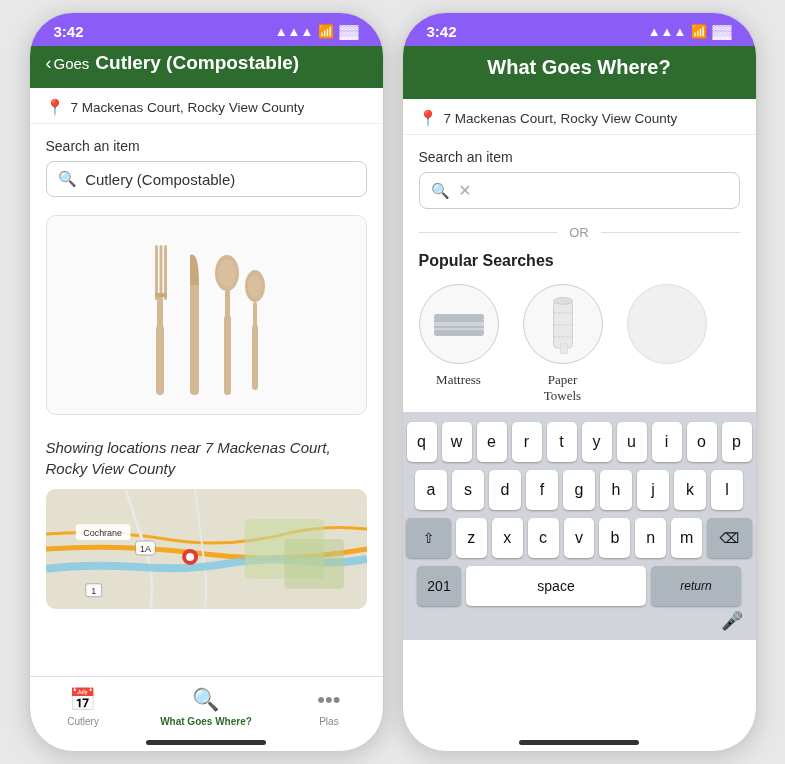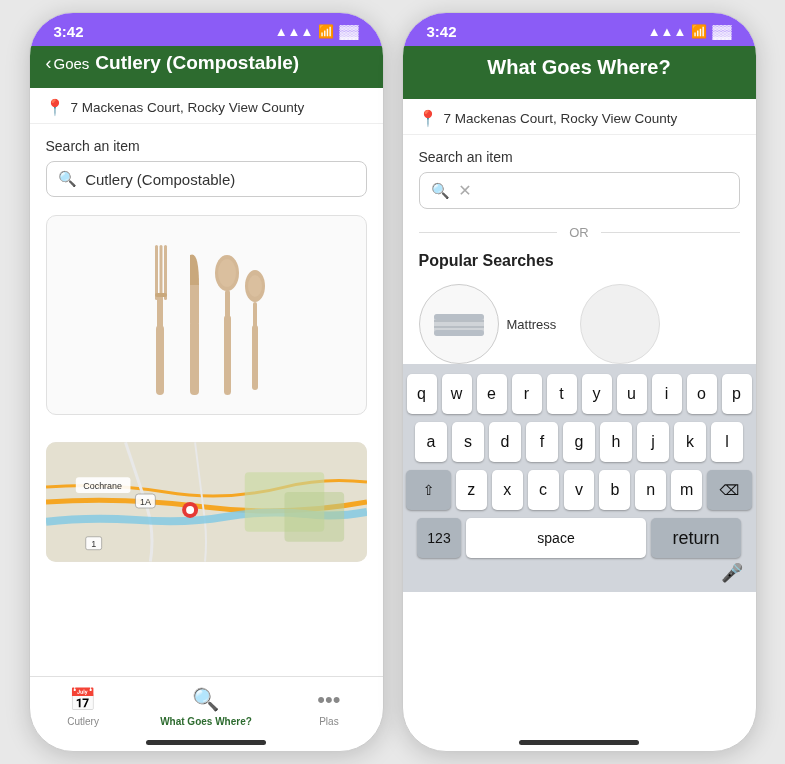--- a/index.html
+++ b/index.html
@@ -148,21 +148,21 @@
     }
     .location-text {
       font-size: 15px;
       font-style: italic;
       color: #333;
       line-height: 1.4;
     }
 
     
     .map-area {
-      margin: 17px 16px;
+      margin: 4px 16px;
       border-radius: 10px;
       overflow: hidden;
       height: 120px;
       flex-shrink: 0;
       background: #e4e0d8;
       position: relative;
     }
     .map-svg { width: 100%; height: 100%; }
 
     
@@ -206,38 +206,40 @@
       align-items: center;
       padding: 8px 16px;
       flex-shrink: 0;
       text-align: center;
     }
     .or-line { flex: 1; height: 1px; background: #ddd; }
     .or-text { margin: 0 12px; color: #999; font-size: 13px; }
 
     
     .popular-section {
-      padding: 4px 16px 0;
+      padding: 4px 16px 8px;
       flex-shrink: 0;
     }
     .popular-title {
       font-size: 16px;
       font-weight: 600;
       color: #222;
       margin-bottom: 14px;
     }
     .popular-items {
       display: flex;
       gap: 24px;
     }
     .popular-item {
       display: flex;
+      flex-direction: column;
       align-items: center;
       gap: 8px;
       cursor: pointer;
+      font-family: Liberation Serif, serif;
     }
     .popular-circle {
       width: 80px;
       height: 80px;
       border-radius: 50%;
       border: 1.5px solid #ccc;
       background: #f8f8f8;
       display: flex;
       align-items: center;
       justify-content: center;
@@ -275,21 +277,21 @@
       cursor: pointer;
       font-weight: 400;
     }
     .kb-key.special {
       background: #adb5bd;
       color: #111;
       font-size: 14px;
     }
     .kb-key.wide { width: 46px; }
     .kb-key.space { width: 180px; font-size: 14px; }
-    .kb-key.return-key { width: 90px; font-size: 18px; }
+    .kb-key.return-key { width: 90px; font-size: 12px; font-style: italic; }
     .kb-key.num-key { width: 44px; }
     .kb-bottom-row {
       display: flex;
       justify-content: center;
       gap: 5px;
       margin-bottom: 4px;
     }
     .mic-row {
       display: flex;
       justify-content: flex-end;
@@ -376,20 +378,25 @@
             <rect x="8" y="75" width="6" height="65" rx="3" fill="#d4b896"></rect>
 
             <rect x="9" y="52" width="4" height="28" rx="2" fill="#d4b896"></rect>
 
             <ellipse cx="11" cy="36" rx="10" ry="16" fill="#d4b896"></ellipse>
             <ellipse cx="11" cy="36" rx="7" ry="11" fill="#dfc5a5" opacity="0.5"></ellipse>
           </g>
         </svg>
       </div>
 
+      <div class="location-text-area">
+        <div class="location-text">
+          Showing locations near 7 Mackenas Court,<br>Rocky View County
+        </div>
+      </div>
 
       <div class="map-area">
         <svg class="map-svg" viewBox="0 0 323 120" xmlns="http://www.w3.org/2000/svg">
           <rect width="323" height="120" fill="#e4e0d0"></rect>
 
           <path d="M0,60 Q80,55 160,65 Q240,75 323,60" stroke="#f5a623" stroke-width="5" fill="none"></path>
           <path d="M0,45 Q60,40 120,50 Q180,60 240,45 Q280,35 323,40" stroke="#f5a623" stroke-width="3" fill="none"></path>
           <path d="M80,0 Q90,30 100,60 Q110,90 105,120" stroke="#e8e8e8" stroke-width="3" fill="none"></path>
           <path d="M150,0 Q155,40 160,80 Q162,100 160,120" stroke="#e8e8e8" stroke-width="2" fill="none"></path>
 
@@ -477,20 +484,37 @@
                 <rect x="5" y="15" width="50" height="22" rx="4" fill="#d0d4d8"></rect>
                 <rect x="5" y="15" width="50" height="6" rx="3" fill="#b8bfc7"></rect>
                 <rect x="5" y="31" width="50" height="6" rx="3" fill="#b8bfc7"></rect>
                 <line x1="5" y1="22" x2="55" y2="22" stroke="#a0a8b0" stroke-width="1"></line>
                 <line x1="5" y1="28" x2="55" y2="28" stroke="#a0a8b0" stroke-width="1"></line>
               </svg>
             </div>
             <span class="popular-label">Mattress</span>
           </div>
 
+          <div class="popular-item">
+            <div class="popular-circle">
+              <svg width="50" height="60" viewBox="0 0 50 70" xmlns="http://www.w3.org/2000/svg">
+
+                <rect x="14" y="8" width="22" height="55" rx="4" fill="#e8e8e8" stroke="#ccc" stroke-width="1"></rect>
+
+                <line x1="14" y1="22" x2="36" y2="22" stroke="#ccc" stroke-width="1" stroke-dasharray="3,2"></line>
+                <line x1="14" y1="36" x2="36" y2="36" stroke="#ccc" stroke-width="1" stroke-dasharray="3,2"></line>
+                <line x1="14" y1="50" x2="36" y2="50" stroke="#ccc" stroke-width="1" stroke-dasharray="3,2"></line>
+
+                <ellipse cx="25" cy="8" rx="11" ry="4" fill="#ddd" stroke="#ccc" stroke-width="1"></ellipse>
+
+                <rect x="22" y="58" width="8" height="12" rx="1" fill="#e8e8e8" stroke="#ccc" stroke-width="0.5"></rect>
+              </svg>
+            </div>
+            <span class="popular-label">Paper<br>Towels</span>
+          </div>
 
           <div class="popular-item">
             <div class="popular-circle" style="background:#f0f0f0; border-color:#ddd;"></div>
           </div>
         </div>
       </div>
 
       <div class="keyboard">
 
         <div class="kb-row">
@@ -524,21 +548,21 @@
           <div class="kb-key">x</div>
           <div class="kb-key">c</div>
           <div class="kb-key">v</div>
           <div class="kb-key">b</div>
           <div class="kb-key">n</div>
           <div class="kb-key">m</div>
           <div class="kb-key special wide">⌫</div>
         </div>
 
         <div class="kb-bottom-row">
-          <div class="kb-key special num-key">123</div>
+          <div class="kb-key special num-key">201</div>
           <div class="kb-key space">space</div>
           <div class="kb-key return-key special">return</div>
         </div>
 
         <div class="mic-row">
           <span class="mic-icon">🎤</span>
         </div>
       </div>
     </div>
 

